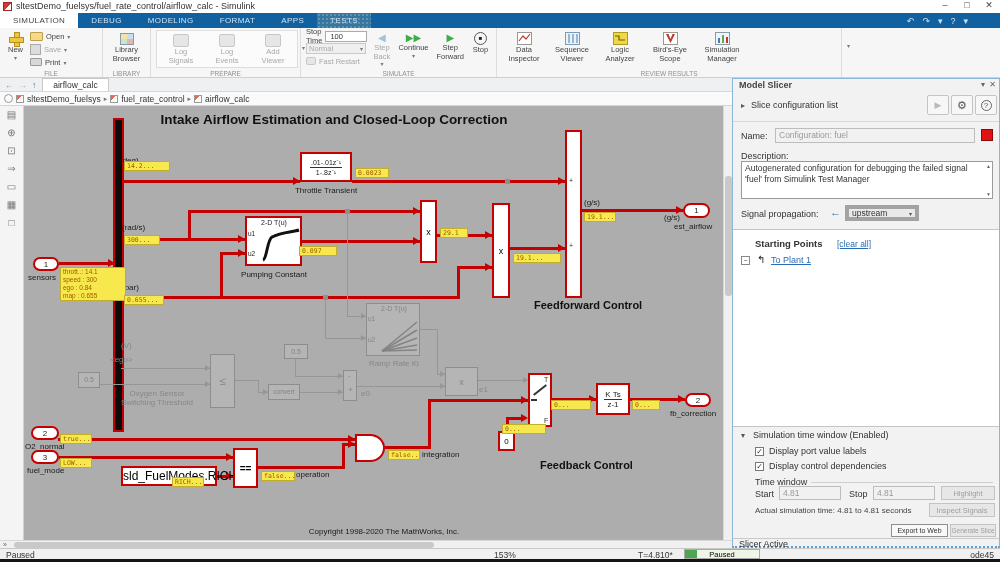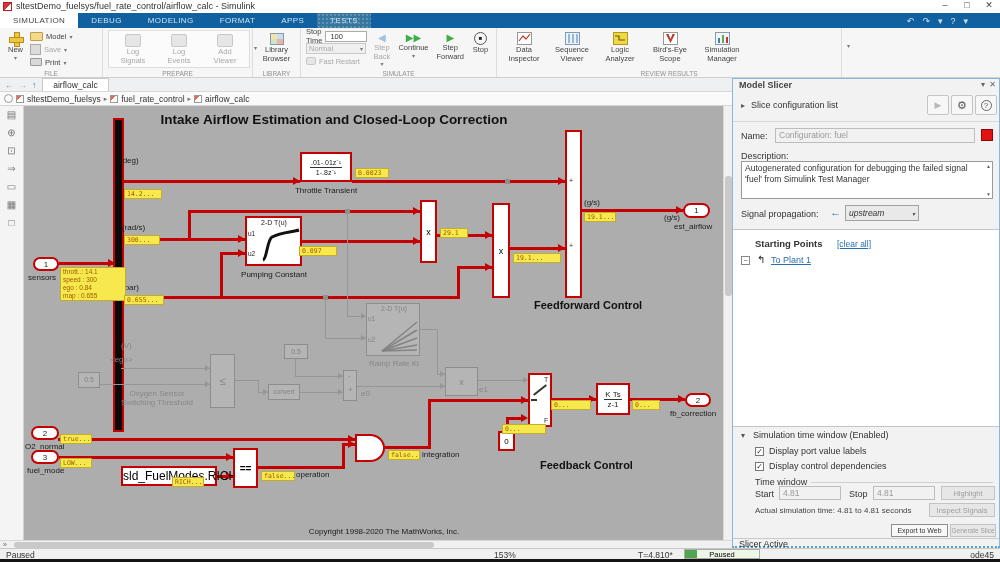--- a/index.html
+++ b/index.html
@@ -119,35 +119,44 @@
       <div class="rbtn">
         <span class="ic16">
             <span class="plusicon"></span>
           </span>
         <span>New</span>
         <span class="caret">▾</span>
       </div>
       <div style="display:flex;flex-direction:column;gap:1px;">
         <div class="minirow">
             <span class="foldericon"></span>
-            <span>Model</span>
+            <span>Open</span>
             <span class="caret">▾</span>
           </div>
         <div class="minirow dis">
             <span class="diskicon"></span>
             <span>Save</span>
             <span class="caret">▾</span>
           </div>
         <div class="minirow">
             <span class="printicon"></span>
             <span>Print</span>
             <span class="caret">▾</span>
           </div>
       </div>
       <div class="rglabel">FILE</div>
+    </div>
+    <div class="rgroup" style="width:48px;">
+      <div class="rbtn" style="width:44px;">
+        <span class="ic16">
+            <span class="libicon"></span>
+          </span>
+        <span>Library Browser</span>
+      </div>
+      <div class="rglabel">LIBRARY</div>
     </div>
     <div class="rgroup" style="width:150px;">
       <div class="prepbox">
         <div class="rbtn dis" style="width:36px;">
           <span class="ic16">
               <span class="gray16"></span>
             </span>
           <span>Log Signals</span>
         </div>
         <div class="rbtn dis" style="width:36px;">
@@ -158,29 +167,20 @@
         </div>
         <div class="rbtn dis" style="width:36px;">
           <span class="ic16">
               <span class="gray16"></span>
             </span>
           <span>Add Viewer</span>
         </div>
       </div>
       <span class="caret" style="margin-top:14px;">▾</span>
       <div class="rglabel">PREPARE</div>
-    </div>
-    <div class="rgroup" style="width:48px;">
-      <div class="rbtn" style="width:44px;">
-        <span class="ic16">
-            <span class="libicon"></span>
-          </span>
-        <span>Library Browser</span>
-      </div>
-      <div class="rglabel">LIBRARY</div>
     </div>
     <div class="rgroup" style="width:196px;">
       <div style="display:flex;flex-direction:column;gap:1px;">
         <div class="minirow">
             <span>Stop Time</span>
           <input class="stfield" value="100" style="">
           </div>
         <div class="dropdis">
             <span>Normal</span>
             <span class="caret">▾</span>
@@ -492,21 +492,21 @@
     <div class="a secl" style="left:497px;top:193px;">Feedforward Control</div>
     <div class="a secl" style="left:503px;top:353px;">Feedback Control</div>
     <div class="a plabel" style="left:240px;top:421px;width:240px;text-align:center;">Copyright 1998-2020 The MathWorks, Inc.</div>
 
     <div class="a ylab" style="left:36px;top:161px;width:66px;height:34px;line-height:8px;">
       <span style="display:block;">thrott..: 14.1</span>
       <span style="display:block;">speed : 300</span>
       <span style="display:block;">ego : 0.84</span>
       <span style="display:block;">map : 0.655</span>
     </div>
-    <div class="a ylab" style="left:100px;top:83px;width:38px;">14.2...</div>
+    <div class="a ylab" style="left:100px;top:55px;width:46px;">14.2...</div>
     <div class="a ylab" style="left:100px;top:129px;width:36px;">300...</div>
     <div class="a ylab" style="left:100px;top:189px;width:40px;">0.655...</div>
     <div class="a ylab" style="left:331px;top:62px;width:34px;">0.0023</div>
     <div class="a ylab" style="left:275px;top:140px;width:38px;">0.097</div>
     <div class="a ylab" style="left:416px;top:122px;width:28px;">29.1</div>
     <div class="a ylab" style="left:489px;top:147px;width:48px;">19.1...</div>
     <div class="a ylab" style="left:560px;top:106px;width:32px;">19.1...</div>
     <div class="a ylab" style="left:36px;top:328px;width:32px;">true...</div>
     <div class="a ylab" style="left:36px;top:352px;width:32px;">LOW...</div>
     <div class="a ylab" style="left:148px;top:371px;width:32px;">RICH...</div>
@@ -549,21 +549,21 @@
 
     <span class="a" style="left:8px;top:72px;">Description:</span>
     <div class="a pdesc" style="left:8px;top:82px;width:252px;height:38px;">
       <span>Autogenerated configuration for debugging the failed signal 'fuel' from Simulink Test Manager</span>
       <span class="a" style="right:1px;top:1px;font-size:5px;color:#666;">▲</span>
       <span class="a" style="right:1px;bottom:1px;font-size:5px;color:#666;">▼</span>
     </div>
 
     <span class="a" style="left:8px;top:130px;">Signal propagation:</span>
     <span class="a" style="left:97px;top:127px;color:#1b7aa8;font-weight:bold;font-size:11px;">←</span>
-    <div class="a" style="left:112px;top:126px;width:74px;height:16px;background:#e9e9e9;border:1px solid #a3a3a3;display:flex;align-items:center;justify-content:space-between;padding:0 3px;font-size:8.5px;font-style:italic;">
+    <div class="a" style="left:112px;top:126px;width:74px;height:16px;background:#e9e9e9;border:4px solid #a3a3a3;display:flex;align-items:center;justify-content:space-between;padding:0 3px;font-size:8.5px;">
       <span>upstream</span>
         <span style="font-size:6px;color:#555;">▾</span>
     </div>
 
     <div class="a" style="left:0;top:150px;width:266px;height:198px;background:#fff;border-top:1px solid #c5c5c5;border-bottom:1px solid #c5c5c5;">
       <span class="a" style="left:22px;top:8px;font-weight:bold;font-size:9.5px;">Starting Points</span>
       <span class="a plink" style="left:104px;top:9px;font-size:8.5px;">[clear all]</span>
       <span class="a" style="left:8px;top:26px;width:9px;height:9px;border:1px solid #888;font-size:7px;line-height:7px;text-align:center;color:#444;">−</span>
       <span class="a" style="left:24px;top:24px;color:#222;font-size:10px;">↰</span>
       <span class="a plink" style="left:38px;top:25px;">To Plant 1</span>

